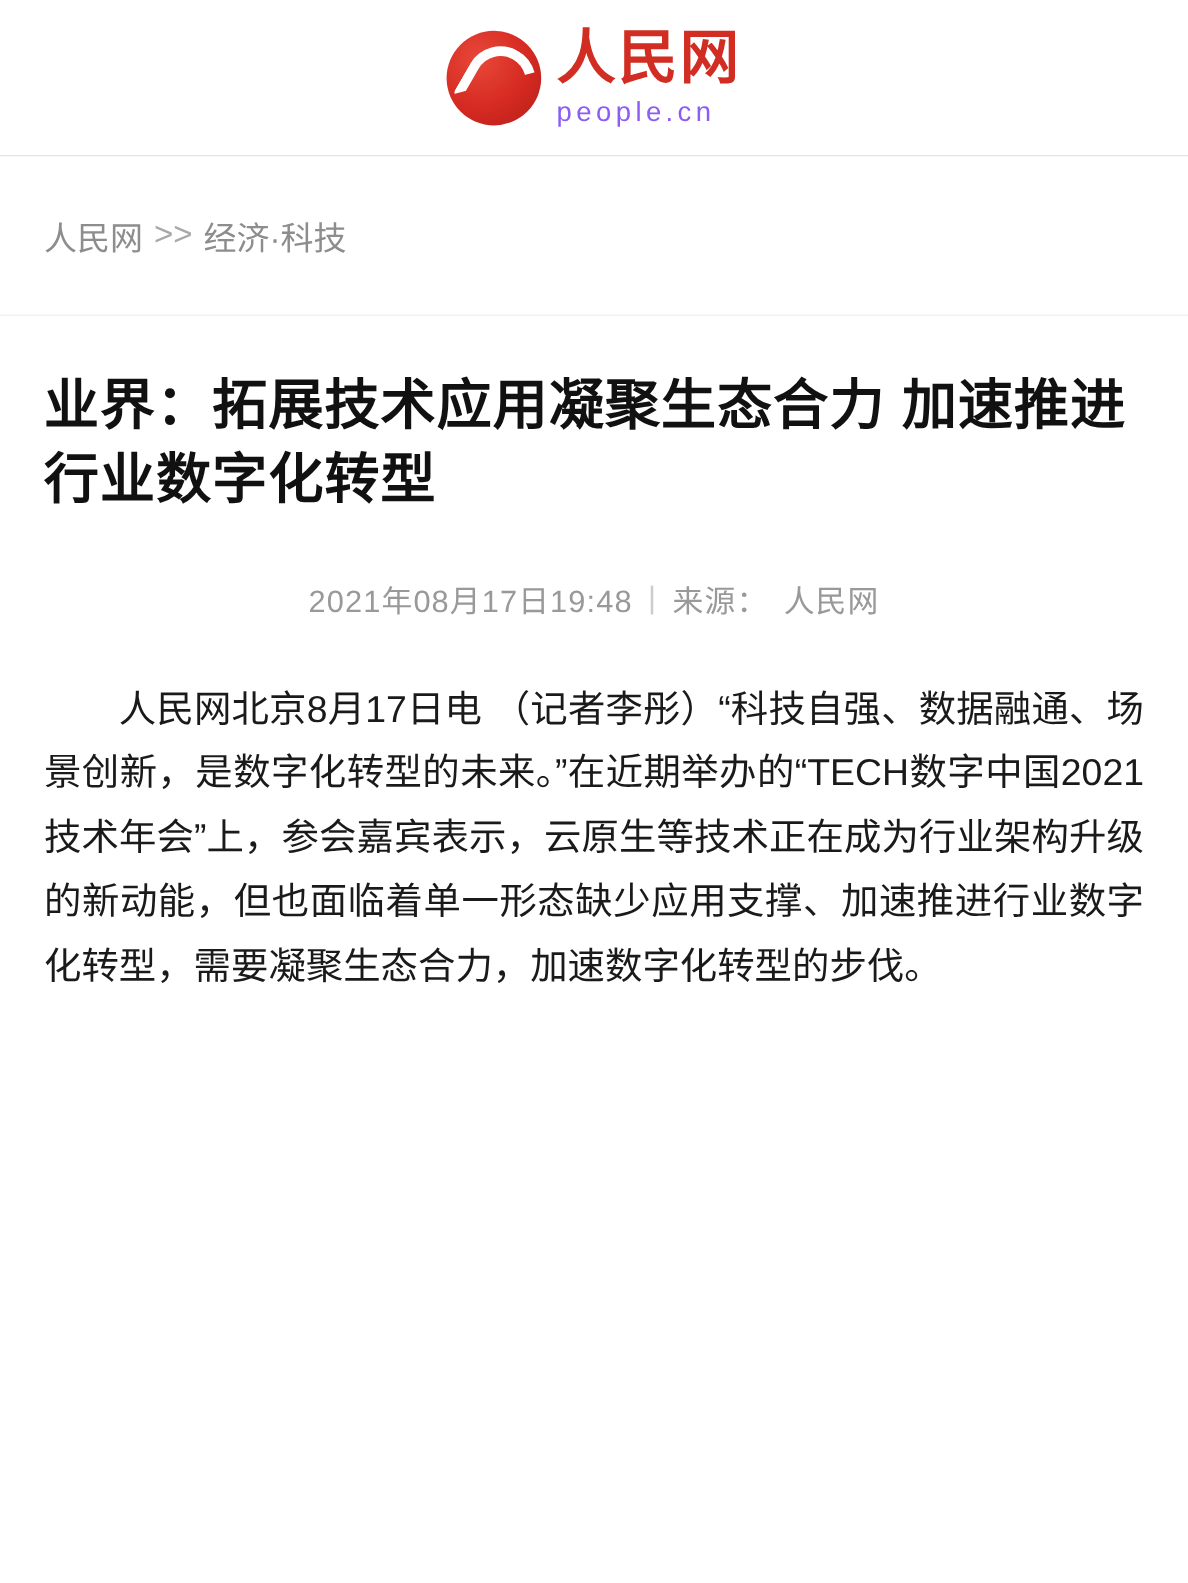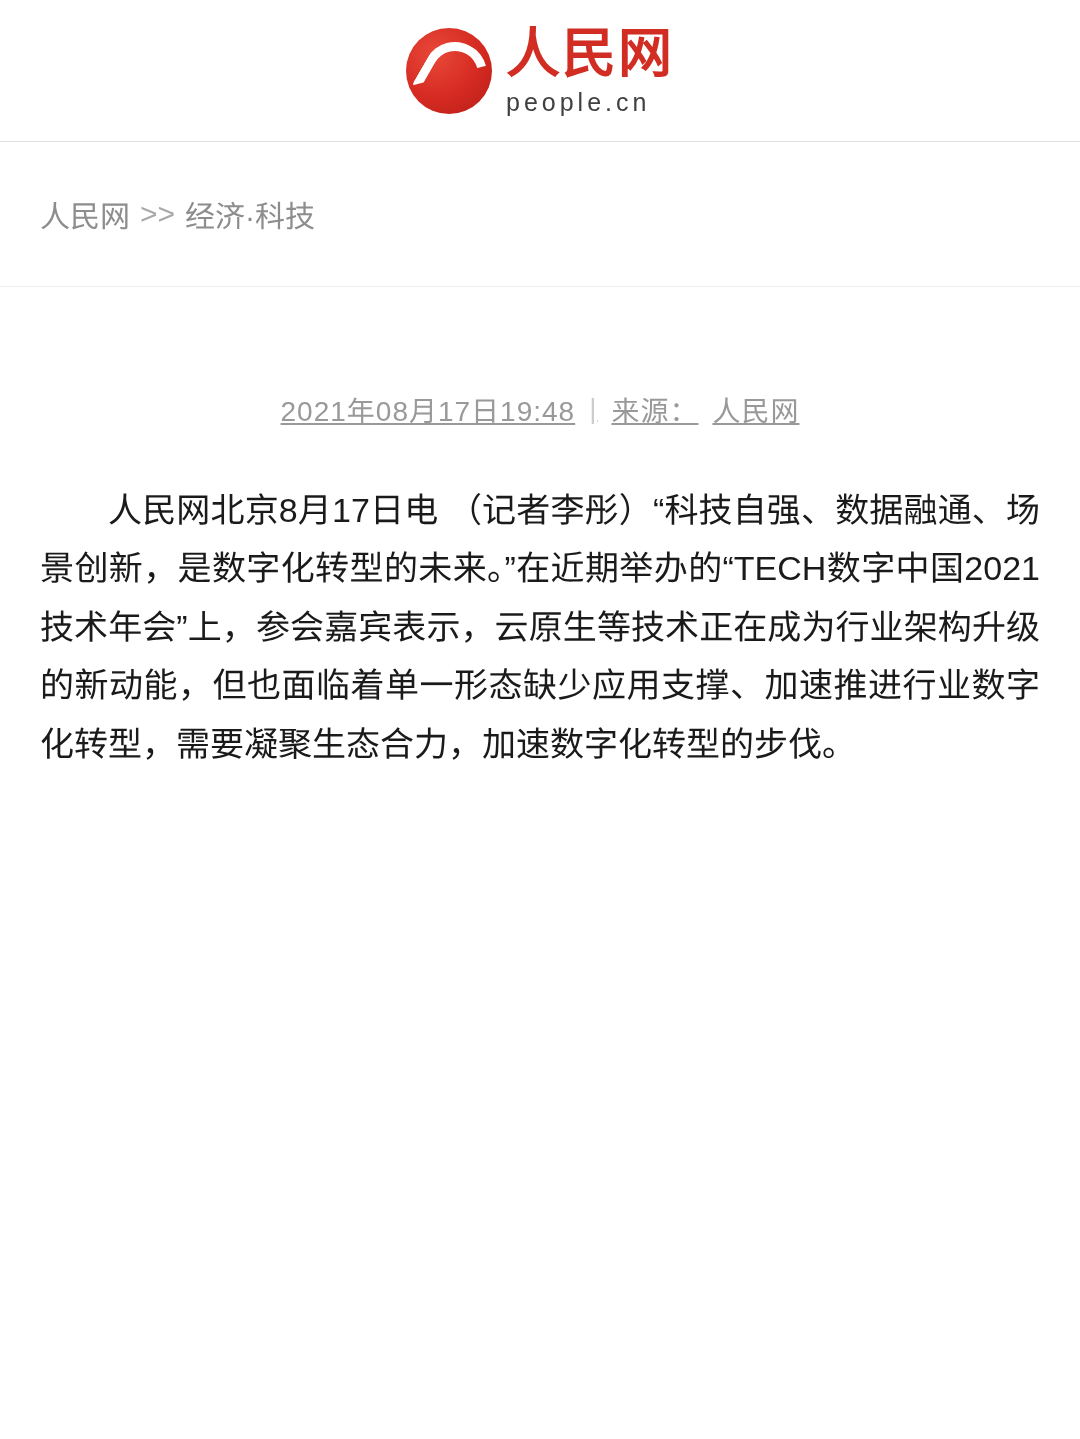--- a/index.html
+++ b/index.html
@@ -59,21 +59,21 @@
   }
   .logo-cn {
     font-size: 54px;
     font-weight: 700;
     color: #d12d22;
     letter-spacing: 2px;
   }
   .logo-en {
     font-size: 25px;
     font-weight: 400;
-    color: #404040;
+    color: #8b5cf6;
     letter-spacing: 4px;
     margin-top: 10px;
   }
 
   
   .breadcrumb {
     height: 145px;
     display: flex;
     align-items: center;
     padding: 0 40px;
@@ -107,21 +107,20 @@
   .article-meta {
     margin-top: 54px;
     text-align: center;
     font-size: 28px;
     color: #999999;
     letter-spacing: 1px;
     display: flex;
     justify-content: center;
     align-items: center;
     gap: 14px;
-    text-decoration: underline;
   }
   .meta-divider {
     color: #cccccc;
   }
   .article-body {
     margin-top: 52px;
   }
   .article-body p {
     margin: 0 0 24px 0;
     font-size: 34px;
@@ -145,20 +144,21 @@
   </div>
 </div>
 
 <nav class="breadcrumb">
   <a href="#">人民网</a>
   <span class="sep">&gt;&gt;</span>
   <a href="#">经济·科技</a>
 </nav>
 
 <main class="article">
+  <h1 class="article-title">业界：拓展技术应用凝聚生态合力 加速推进行业数字化转型</h1>
 
   <div class="article-meta">
     <span>2021年08月17日19:48</span>
     <span class="meta-divider">|</span>
     <span>来源：</span>
     <span>人民网</span>
   </div>
 
   <div class="article-body">
     <p>人民网北京8月17日电 （记者李彤）“科技自强、数据融通、场景创新，是数字化转型的未来。”在近期举办的“TECH数字中国2021技术年会”上，参会嘉宾表示，云原生等技术正在成为行业架构升级的新动能，但也面临着单一形态缺少应用支撑、加速推进行业数字化转型，需要凝聚生态合力，加速数字化转型的步伐。</p>

